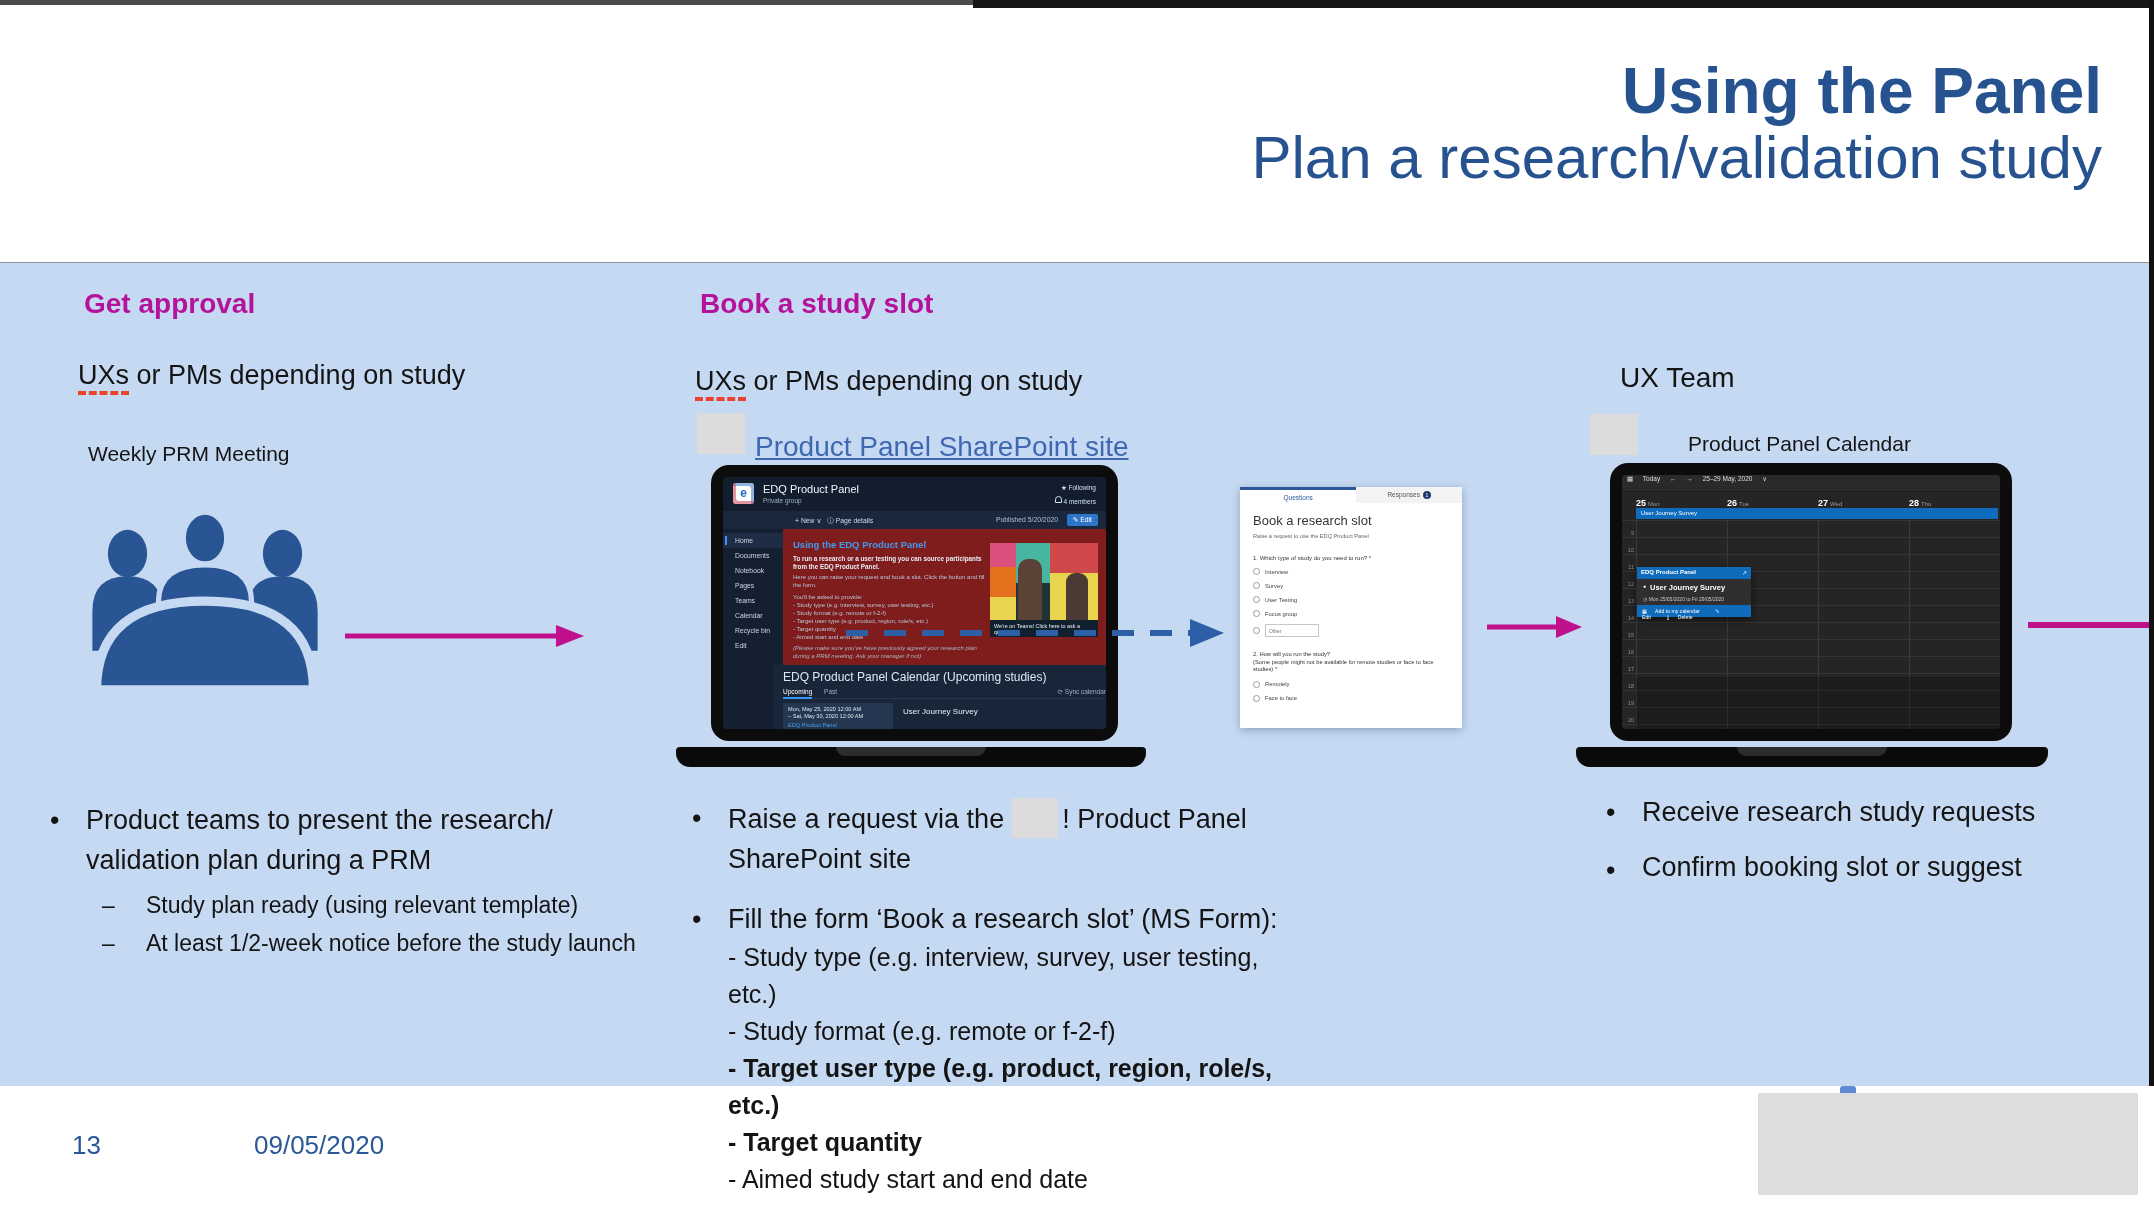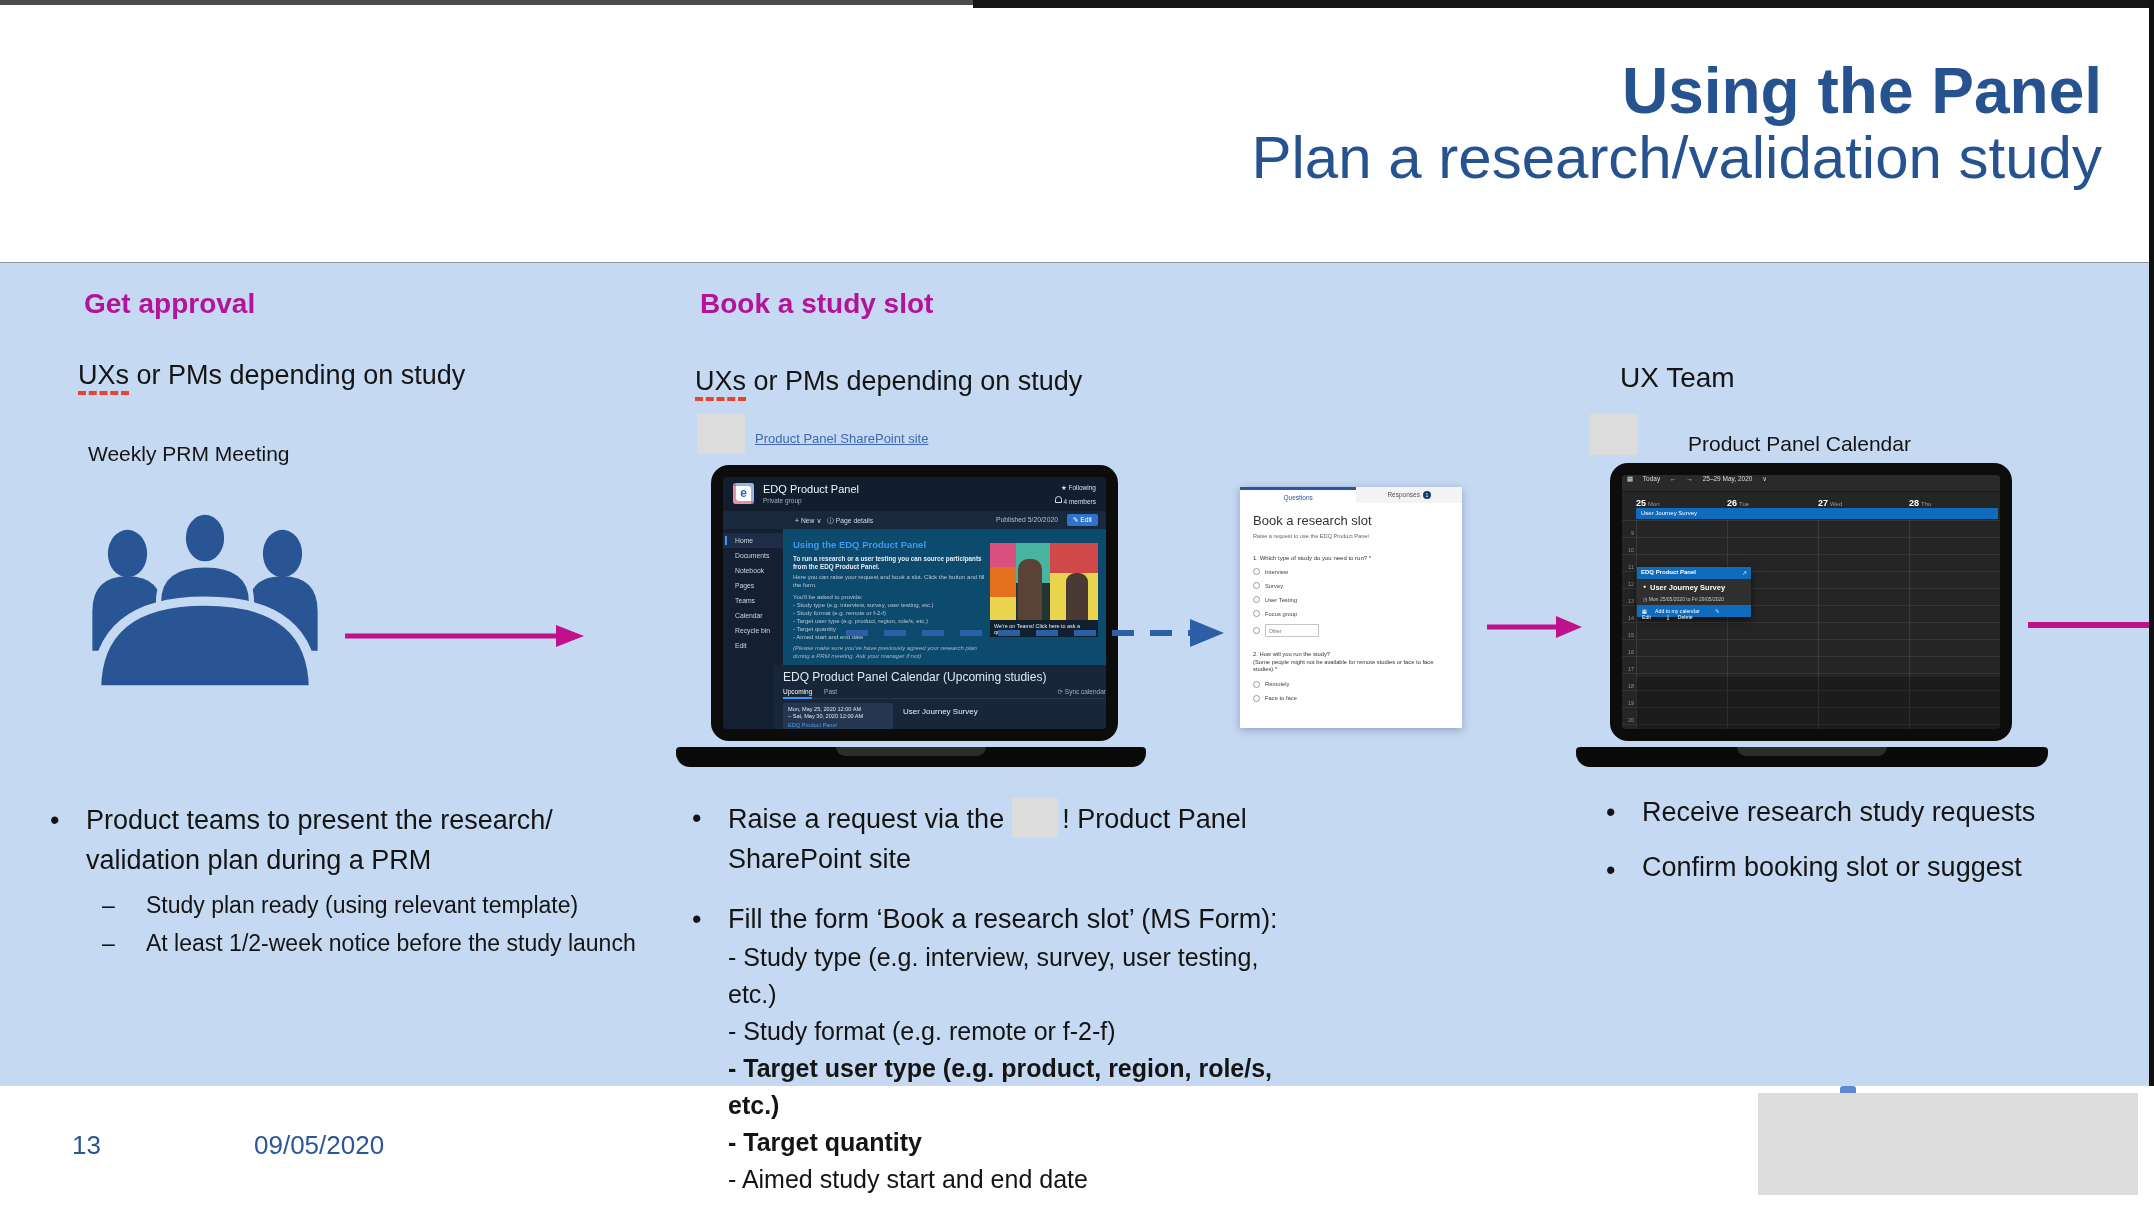--- a/index.html
+++ b/index.html
@@ -19,21 +19,21 @@
   .divider{left:0;top:262px;width:2154px;height:1px;background:#8f949c;}
 
   
   .bluebg{left:0;top:263px;width:2154px;height:823px;background:#c6d9f2;}
 
   .mag-head{font-size:28px;font-weight:bold;color:#b5129b;z-index:10;}
   .actor{font-size:27px;color:#141414;z-index:10;}
   .squig{border-bottom:4px dashed #e8432d;padding-bottom:1px;}
   .smallcap{font-size:21px;color:#141414;z-index:10;}
   .redact{background:#dcdcdc;z-index:10;}
-  .sp-link{font-size:13px;color:#3e68b2;text-decoration:underline;z-index:10;}
+  .sp-link{font-size:28px;color:#3e68b2;text-decoration:underline;z-index:10;}
 
   
   .bul{z-index:10;color:#141414;}
   .brow{display:flex;}
   .bmark{width:36px;flex:0 0 36px;}
   .b-main{font-size:27px;line-height:40px;}
   .b-sub1{font-size:23px;line-height:38px;}
   .dashmark{width:44px;flex:0 0 44px;text-align:left;}
   .b2-lines{font-size:25px;line-height:37px;}
   .inline-redact{display:inline-block;width:46px;height:40px;background:#dcdcdc;vertical-align:-10px;margin:0 4px 0 8px;}
@@ -57,21 +57,21 @@
   .sp-tools{position:absolute;left:0;top:34px;right:0;height:18px;background:#1a283e;border-bottom:1px solid #0e1828;
             font-size:6.8px;color:#cfdcea;}
   .sp-tools .tl{position:absolute;left:72px;top:5px;}
   .sp-pub{position:absolute;right:48px;top:5px;color:#aebfd2;}
   .sp-editbtn{position:absolute;right:8px;top:3px;background:#2e74c8;color:#fff;border-radius:2px;
               padding:2px 6px;font-size:6.8px;}
   .sp-nav{position:absolute;left:0;top:52px;bottom:0;width:60px;background:#141f31;padding-top:4px;}
   .sp-nav-item{font-size:6.8px;color:#ccd6e2;padding:4px 0 4px 12px;position:relative;}
   .sp-nav-item.sel{background:#1e2d45;}
   .sp-nav-item.sel::before{content:"";position:absolute;left:2px;top:3px;bottom:3px;width:2px;background:#3a96ff;}
-  .sp-main{position:absolute;left:60px;top:52px;right:0;bottom:0;background:#0c4a6e;padding:8px 10px;box-sizing:border-box;}
+  .sp-main{position:absolute;left:60px;top:52px;right:0;bottom:0;background:#7f1d1d;padding:8px 10px;box-sizing:border-box;}
   .sp-h1{font-size:9.5px;font-weight:bold;color:#3f9bf0;margin:2px 0 5px 0;}
   .sp-pb{font-size:6.3px;font-weight:bold;color:#e8eef6;width:200px;line-height:8px;margin-bottom:3px;}
   .sp-p{font-size:6px;color:#b9c6d6;width:198px;line-height:7.5px;margin-bottom:4px;}
   .sp-li{font-size:6px;color:#b9c6d6;line-height:8px;}
   .sp-it{font-size:6px;font-style:italic;color:#a9b6c6;width:200px;line-height:7.5px;margin-top:4px;}
   .sp-btn{display:inline-block;margin-top:5px;background:#3f8fd6;color:#fff;font-size:6.5px;
           padding:3px 8px;border-radius:2px;}
   .sp-img{position:absolute;right:8px;top:14px;width:108px;height:94px;background:#233;overflow:hidden;}
   .blk{position:absolute;}
   .sp-img-cap{position:absolute;left:0;right:0;bottom:0;height:17px;background:#10202f;color:#e6eef6;

